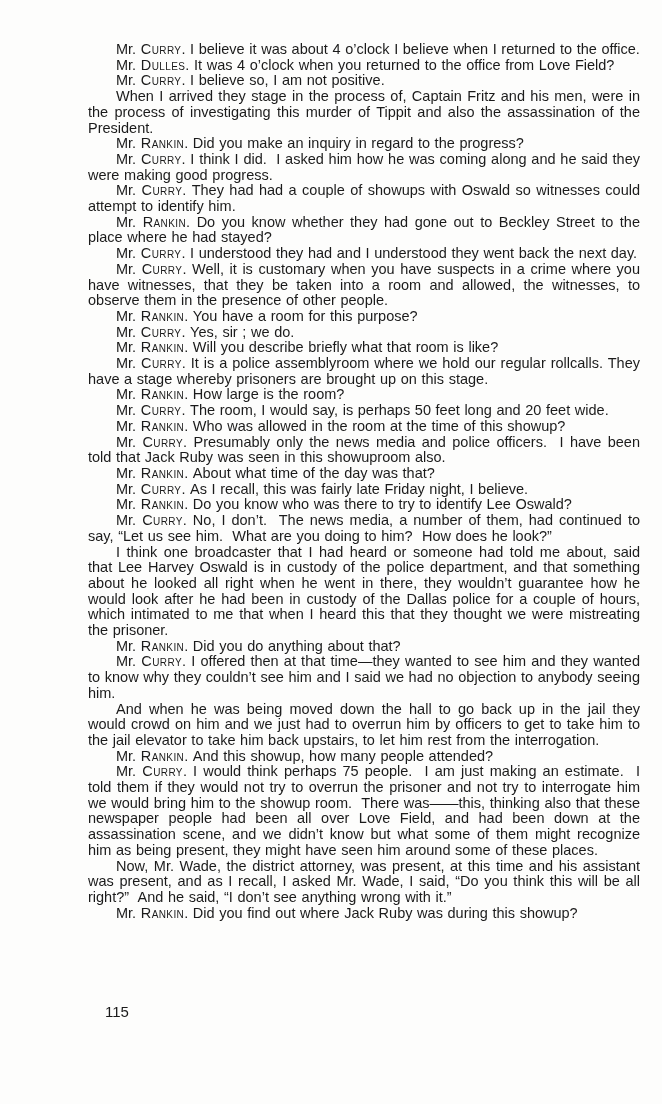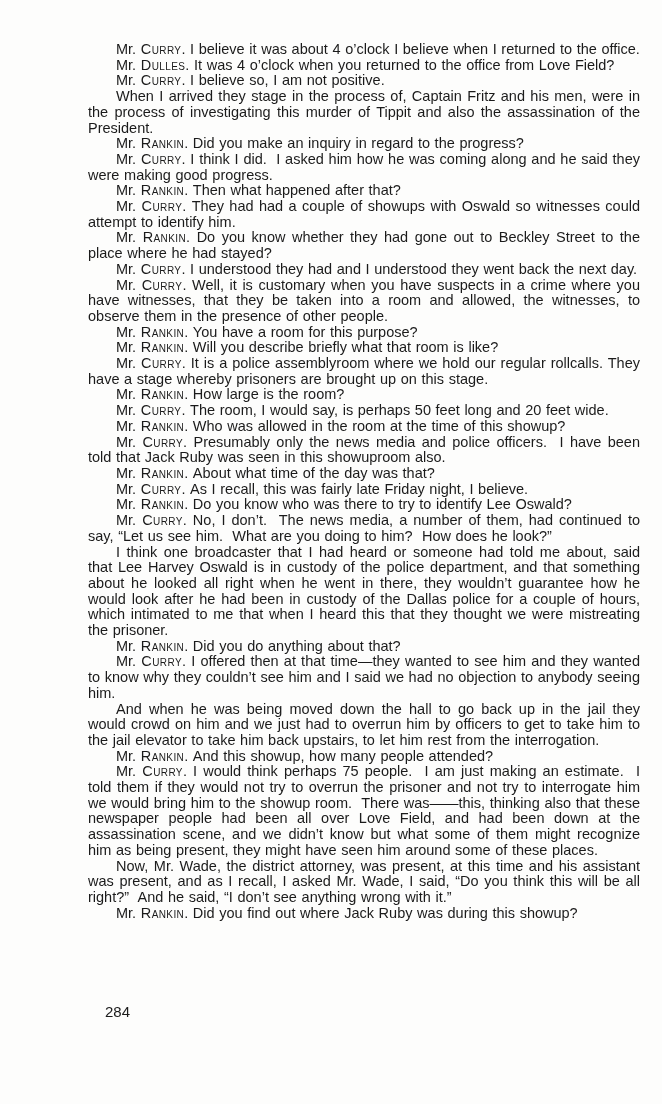--- a/index.html
+++ b/index.html
@@ -52,39 +52,39 @@
 <body>
 
 <div class="scan-page">
   <div class="text-block">
       <p class="para"><span class="speaker-name">Mr.&nbsp;<span class="sc">Curry</span>.</span>&nbsp;I believe it was about 4 o’clock I believe when I returned to the office.</p>
       <p class="para"><span class="speaker-name">Mr.&nbsp;<span class="sc">Dulles</span>.</span>&nbsp;It was 4 o’clock when you returned to the office from Love Field?</p>
       <p class="para"><span class="speaker-name">Mr.&nbsp;<span class="sc">Curry</span>.</span>&nbsp;I believe so, I am not positive.</p>
       <p class="para">When I arrived they stage in the process of, Captain Fritz and his men, were in the process of investigating this murder of Tippit and also the assassination of the President.</p>
       <p class="para"><span class="speaker-name">Mr.&nbsp;<span class="sc">Rankin</span>.</span>&nbsp;Did you make an inquiry in regard to the progress?</p>
       <p class="para"><span class="speaker-name">Mr.&nbsp;<span class="sc">Curry</span>.</span>&nbsp;I think I did.&nbsp; I asked him how he was coming along and he said they were making good progress.</p>
-      <p class="para"><span class="speaker-name">Mr.&nbsp;<span class="sc">Rankin</span>.</span>&nbsp;Then what happened after that?</p>
       <p class="para"><span class="speaker-name">Mr.&nbsp;<span class="sc">Curry</span>.</span>&nbsp;They had had a couple of showups with Oswald so witnesses could attempt to identify him.</p>
       <p class="para"><span class="speaker-name">Mr.&nbsp;<span class="sc">Rankin</span>.</span>&nbsp;Do you know whether they had gone out to Beckley Street to the place where he had stayed?</p>
       <p class="para"><span class="speaker-name">Mr.&nbsp;<span class="sc">Curry</span>.</span>&nbsp;I understood they had and I understood they went back the next day.</p>
       <p class="para"><span class="speaker-name">Mr.&nbsp;<span class="sc">Curry</span>.</span>&nbsp;Well, it is customary when you have suspects in a crime where you have witnesses, that they be taken into a room and allowed, the witnesses, to observe them in the presence of other people.</p>
       <p class="para"><span class="speaker-name">Mr.&nbsp;<span class="sc">Rankin</span>.</span>&nbsp;You have a room for this purpose?</p>
+      <p class="para"><span class="speaker-name">Mr.&nbsp;<span class="sc">Curry</span>.</span>&nbsp;Yes, sir ; we do.</p>
       <p class="para"><span class="speaker-name">Mr.&nbsp;<span class="sc">Rankin</span>.</span>&nbsp;Will you describe briefly what that room is like?</p>
       <p class="para"><span class="speaker-name">Mr.&nbsp;<span class="sc">Curry</span>.</span>&nbsp;It is a police assemblyroom where we hold our regular rollcalls. They have a stage whereby prisoners are brought up on this stage.</p>
       <p class="para"><span class="speaker-name">Mr.&nbsp;<span class="sc">Rankin</span>.</span>&nbsp;How large is the room?</p>
       <p class="para"><span class="speaker-name">Mr.&nbsp;<span class="sc">Curry</span>.</span>&nbsp;The room, I would say, is perhaps 50 feet long and 20 feet wide.</p>
       <p class="para"><span class="speaker-name">Mr.&nbsp;<span class="sc">Rankin</span>.</span>&nbsp;Who was allowed in the room at the time of this showup?</p>
       <p class="para"><span class="speaker-name">Mr.&nbsp;<span class="sc">Curry</span>.</span>&nbsp;Presumably only the news media and police officers.&nbsp; I have been told that Jack Ruby was seen in this showuproom also.</p>
       <p class="para"><span class="speaker-name">Mr.&nbsp;<span class="sc">Rankin</span>.</span>&nbsp;About what time of the day was that?</p>
       <p class="para"><span class="speaker-name">Mr.&nbsp;<span class="sc">Curry</span>.</span>&nbsp;As I recall, this was fairly late Friday night, I believe.</p>
       <p class="para"><span class="speaker-name">Mr.&nbsp;<span class="sc">Rankin</span>.</span>&nbsp;Do you know who was there to try to identify Lee Oswald?</p>
       <p class="para"><span class="speaker-name">Mr.&nbsp;<span class="sc">Curry</span>.</span>&nbsp;No, I don’t.&nbsp; The news media, a number of them, had continued to say, “Let us see him.&nbsp; What are you doing to him?&nbsp; How does he look?”</p>
       <p class="para">I think one broadcaster that I had heard or someone had told me about, said that Lee Harvey Oswald is in custody of the police department, and that something about he looked all right when he went in there, they wouldn’t guarantee how he would look after he had been in custody of the Dallas police for a couple of hours, which intimated to me that when I heard this that they thought we were mistreating the prisoner.</p>
       <p class="para"><span class="speaker-name">Mr.&nbsp;<span class="sc">Rankin</span>.</span>&nbsp;Did you do anything about that?</p>
       <p class="para"><span class="speaker-name">Mr.&nbsp;<span class="sc">Curry</span>.</span>&nbsp;I offered then at that time—they wanted to see him and they wanted to know why they couldn’t see him and I said we had no objection to anybody seeing him.</p>
       <p class="para">And when he was being moved down the hall to go back up in the jail they would crowd on him and we just had to overrun him by officers to get to take him to the jail elevator to take him back upstairs, to let him rest from the interrogation.</p>
       <p class="para"><span class="speaker-name">Mr.&nbsp;<span class="sc">Rankin</span>.</span>&nbsp;And this showup, how many people attended?</p>
       <p class="para"><span class="speaker-name">Mr.&nbsp;<span class="sc">Curry</span>.</span>&nbsp;I would think perhaps 75 people.&nbsp; I am just making an estimate.&nbsp; I told them if they would not try to overrun the prisoner and not try to interrogate him we would bring him to the showup room.&nbsp; There was——this, thinking also that these newspaper people had been all over Love Field, and had been down at the assassination scene, and we didn’t know but what some of them might recognize him as being present, they might have seen him around some of these places.</p>
       <p class="para">Now, Mr. Wade, the district attorney, was present, at this time and his assistant was present, and as I recall, I asked Mr. Wade, I said, “Do you think this will be all right?”&nbsp; And he said, “I don’t see anything wrong with it.”</p>
       <p class="para"><span class="speaker-name">Mr.&nbsp;<span class="sc">Rankin</span>.</span>&nbsp;Did you find out where Jack Ruby was during this showup?</p>
     </div>
-  <div class="page-number">284</div>
+  <div class="page-number">115</div>
 </div>
 
 </body></html>

